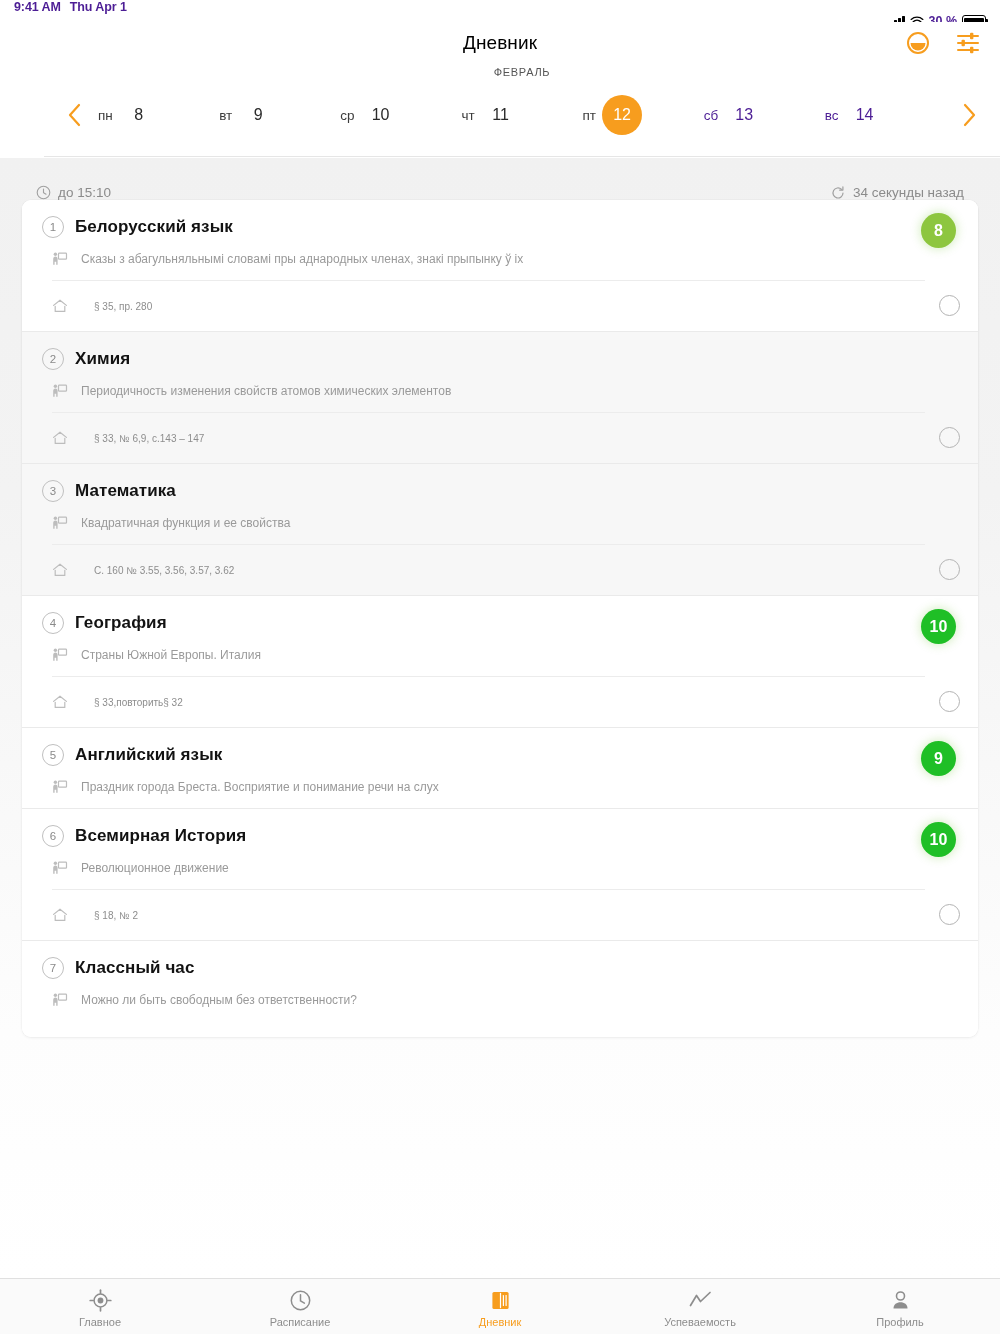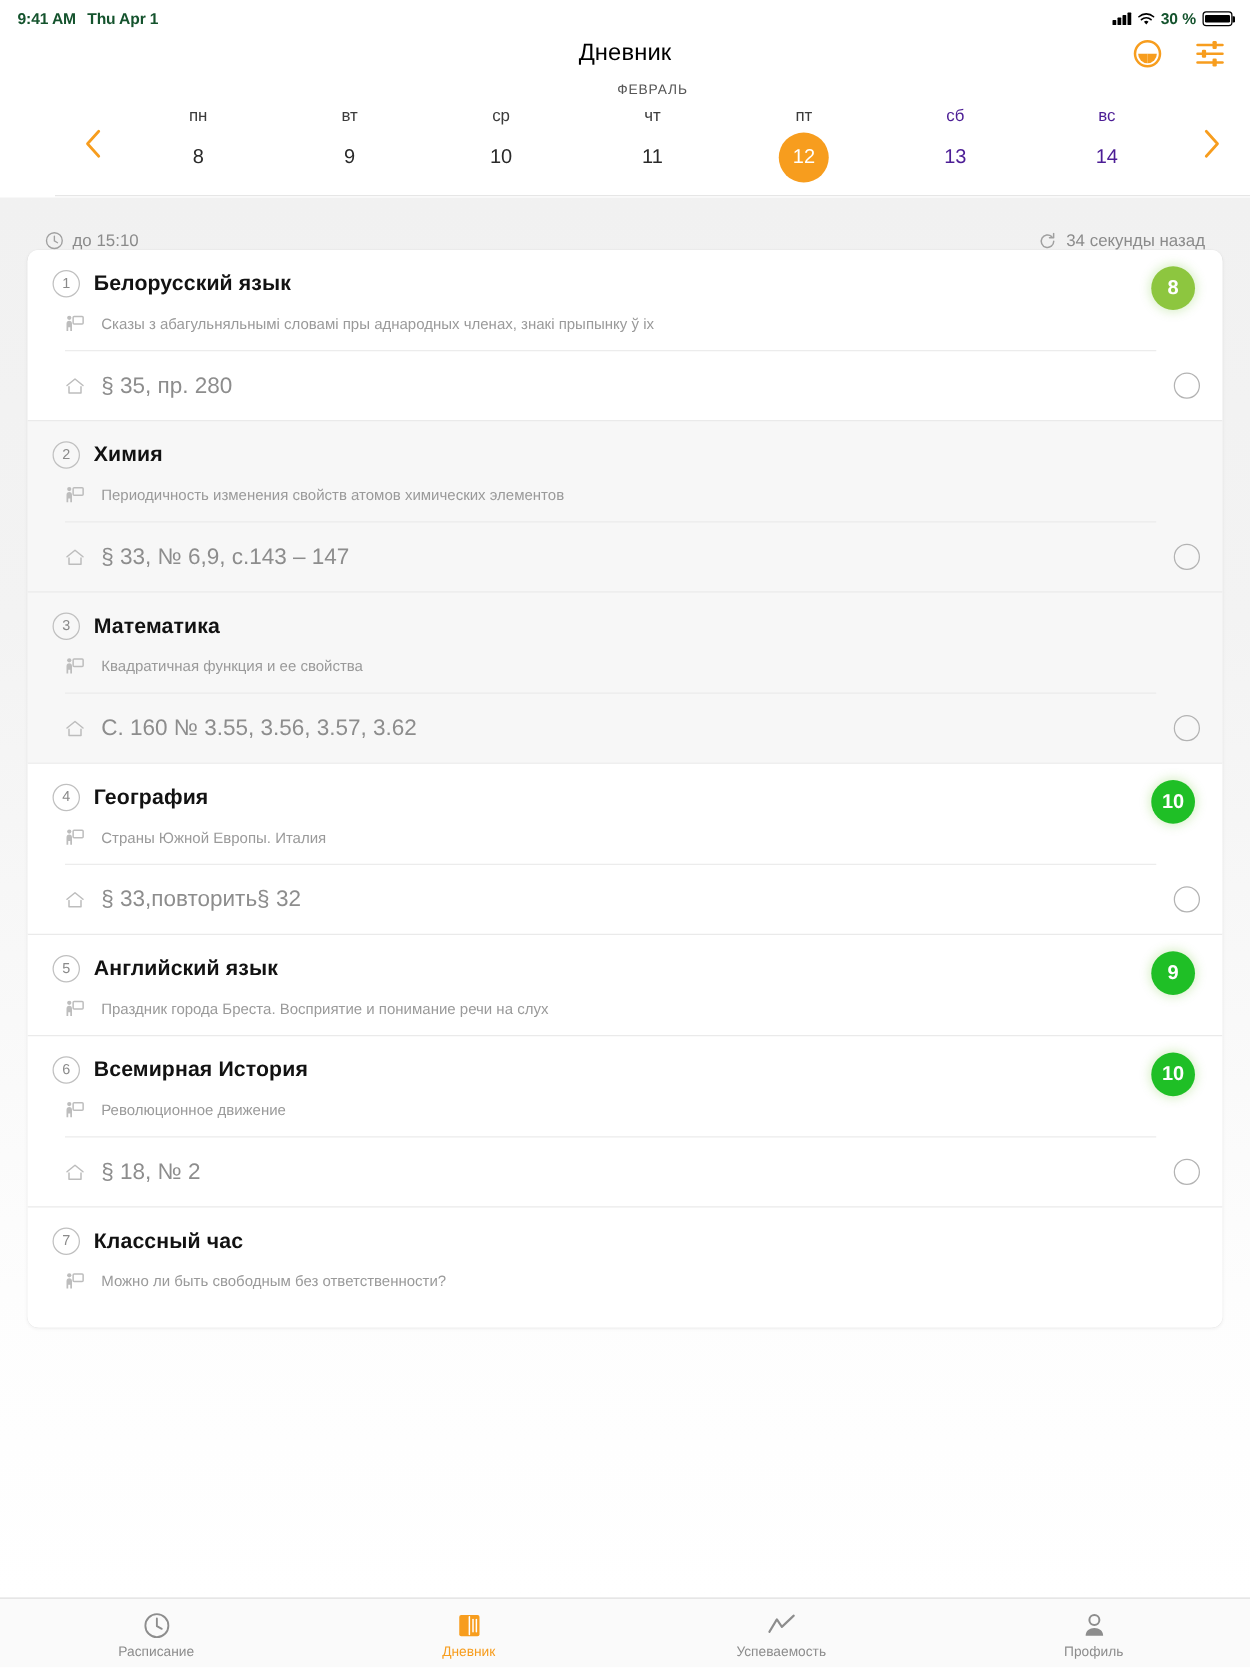--- a/index.html
+++ b/index.html
@@ -7,24 +7,25 @@
     width: 1000px; height: 1334px;
     font-family: "Liberation Sans", sans-serif;
     background: #ffffff;
     overflow: hidden;
   }
   body { position: relative; }
 
   
   .statusbar {
     height: 22px; width: 100%;
-    display: flex; align-items: flex-end;
+    display: flex; align-items: flex-start;
     padding: 0 14px;
-    font-size: 12.5px; font-weight: 600; color: #14532d;
+    font-size: 12.5px; font-weight: 600; color: #4c1d95;
     background: #ffffff;
+    flex-direction: column;
   }
   .sb-left { display: flex; align-items: baseline; gap: 9px; }
   .sb-right { margin-left: auto; display: flex; align-items: center; gap: 5px; }
   .sb-time { letter-spacing: -0.1px; }
   .sb-date { letter-spacing: -0.1px; }
   .bars { display: flex; align-items: flex-end; gap: 1.5px; height: 10px; }
   .bars i { display: block; width: 2.5px; background: #000; border-radius: 0.5px; }
   .bars i:nth-child(1) { height: 4px; }
   .bars i:nth-child(2) { height: 6px; }
   .bars i:nth-child(3) { height: 8px; }
@@ -66,21 +67,21 @@
     text-align: center; font-size: 11px; letter-spacing: 0.7px;
     color: #555; padding: 2px 0 6px; text-transform: uppercase;
   }
   .week-row { display: flex; align-items: center; padding: 0 8px; }
   .wk-arrow {
     width: 46px; flex: none; display: flex; align-items: center; justify-content: center;
     cursor: pointer; height: 62px;
   }
   .days { flex: 1; display: flex; }
   .day {
-    flex: 1; display: flex; flex-direction: column; align-items: center; gap: 6px;
+    flex: 1; display: flex; flex-direction: row; align-items: center; gap: 6px;
     cursor: pointer;
   }
   .day .dow { font-size: 13.5px; color: #3c3c3c; }
   .day .num {
     font-size: 16px; color: #2a2a2a;
     width: 40px; height: 40px; line-height: 40px; text-align: center;
     border-radius: 50%;
   }
   .day.dim .dow, .day.dim .num { color: #4c1d95; }
   .day.sel .num { background: #F79D1E; color: #fff; font-weight: 500; }
@@ -125,24 +126,24 @@
 
   .l-topic {
     display: flex; align-items: center; gap: 13px;
     padding: 13px 18px 13px 30px;
     font-size: 12px; color: #9a9a9a;
   }
 
   .l-hwwrap { display: flex; align-items: center; padding: 0 18px 0 30px; }
   .l-hw {
     flex: 1;
-    display: flex; align-items: center; gap: 13px;
+    display: flex; align-items: center; gap: 26px;
     border-top: 1px solid #ececec;
     padding: 17px 0 17px 0;
-    font-size: 18px; color: #8d8d8d;
+    font-size: 10px; color: #8d8d8d;
   }
   .hw-check {
     width: 21px; height: 21px; flex: none;
     border: 1.4px solid #b3b3b3; border-radius: 50%;
     margin-left: 14px; cursor: pointer;
   }
 
   .grade {
     position: absolute; right: 22px; top: 13px;
     width: 35px; height: 35px; border-radius: 50%;
@@ -478,20 +479,35 @@
       </div>
     </div>
 
   </div>
 </div>
 
 <div class="tabbar">
   <div class="tab">
     <span class="ico">
       <svg width="23" height="23" viewBox="0 0 23 23">
+          <circle cx="11.5" cy="11.5" r="6.4" fill="none" stroke="#8d8d8d" stroke-width="1.5"></circle>
+          <circle cx="11.5" cy="11.5" r="2.9" fill="#8d8d8d"></circle>
+          <g stroke="#8d8d8d" stroke-width="1.7" stroke-linecap="round">
+            <line x1="11.5" y1="1.2" x2="11.5" y2="4.2"></line>
+            <line x1="11.5" y1="18.8" x2="11.5" y2="21.8"></line>
+            <line x1="1.2" y1="11.5" x2="4.2" y2="11.5"></line>
+            <line x1="18.8" y1="11.5" x2="21.8" y2="11.5"></line>
+          </g>
+        </svg>
+    </span>
+    <span class="tlabel">Главное</span>
+  </div>
+  <div class="tab">
+    <span class="ico">
+      <svg width="23" height="23" viewBox="0 0 23 23">
           <circle cx="11.5" cy="11.5" r="9.2" fill="none" stroke="#8d8d8d" stroke-width="1.5"></circle>
           <polyline points="11.5,5.8 11.5,11.9 15.4,14.1" fill="none" stroke="#8d8d8d" stroke-width="1.5" stroke-linecap="round" stroke-linejoin="round"></polyline>
         </svg>
     </span>
     <span class="tlabel">Расписание</span>
   </div>
   <div class="tab active">
     <span class="ico">
       <svg width="23" height="23" viewBox="0 0 23 23">
         <rect x="3.4" y="3" width="16.2" height="17" rx="1.6" fill="#F79D1E"></rect>

